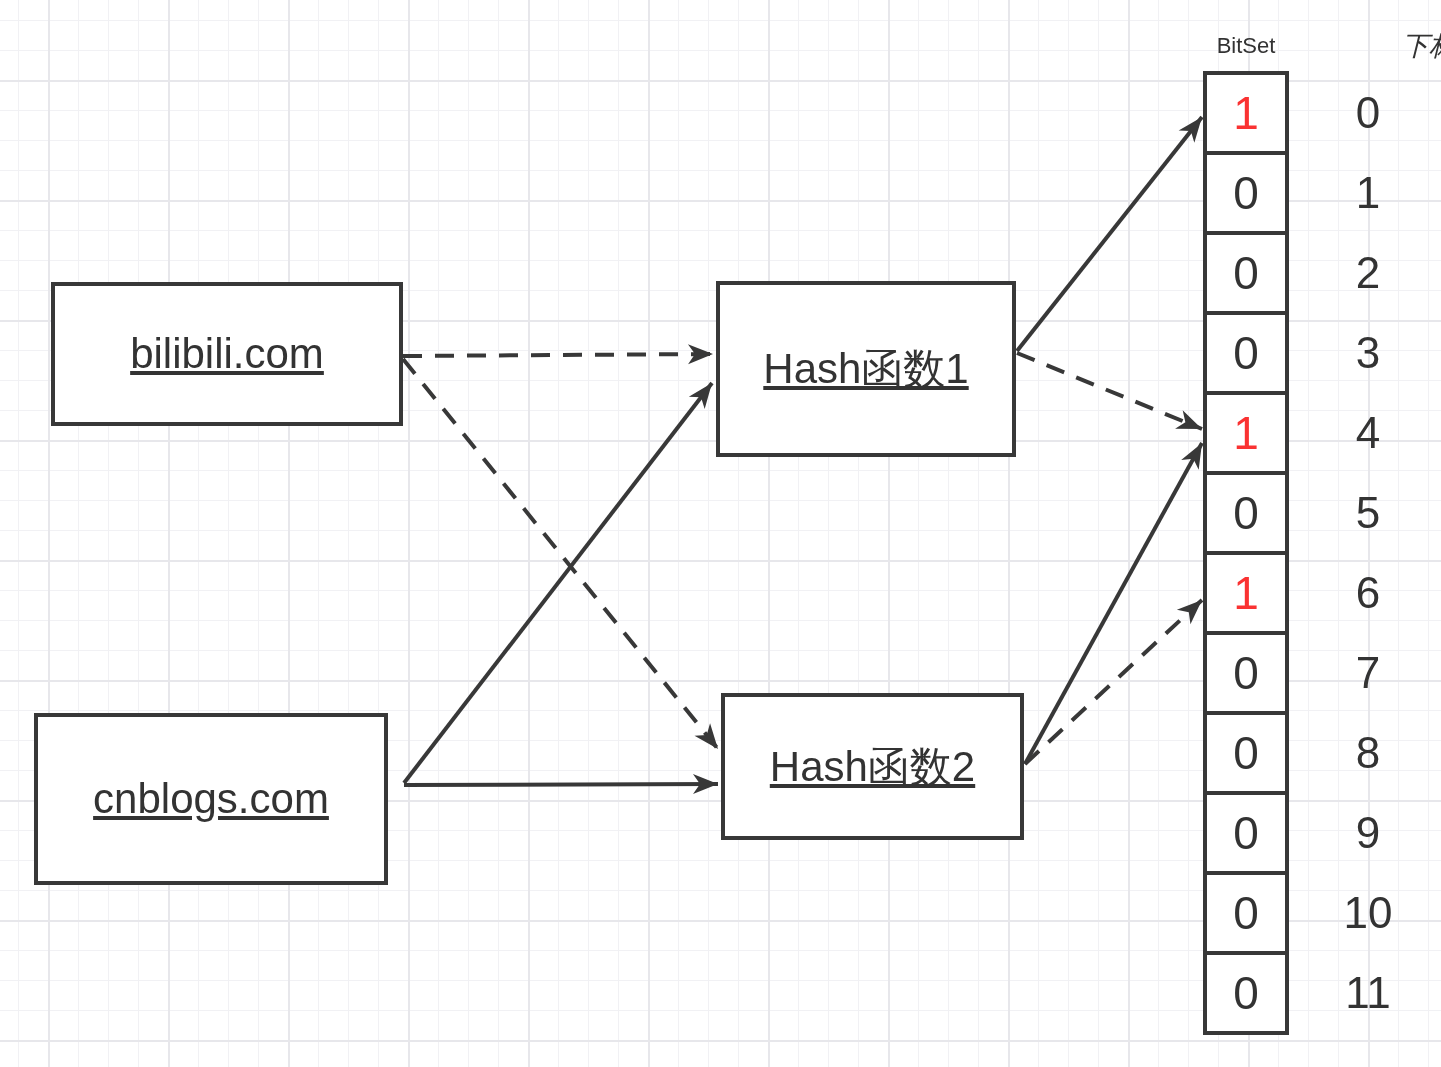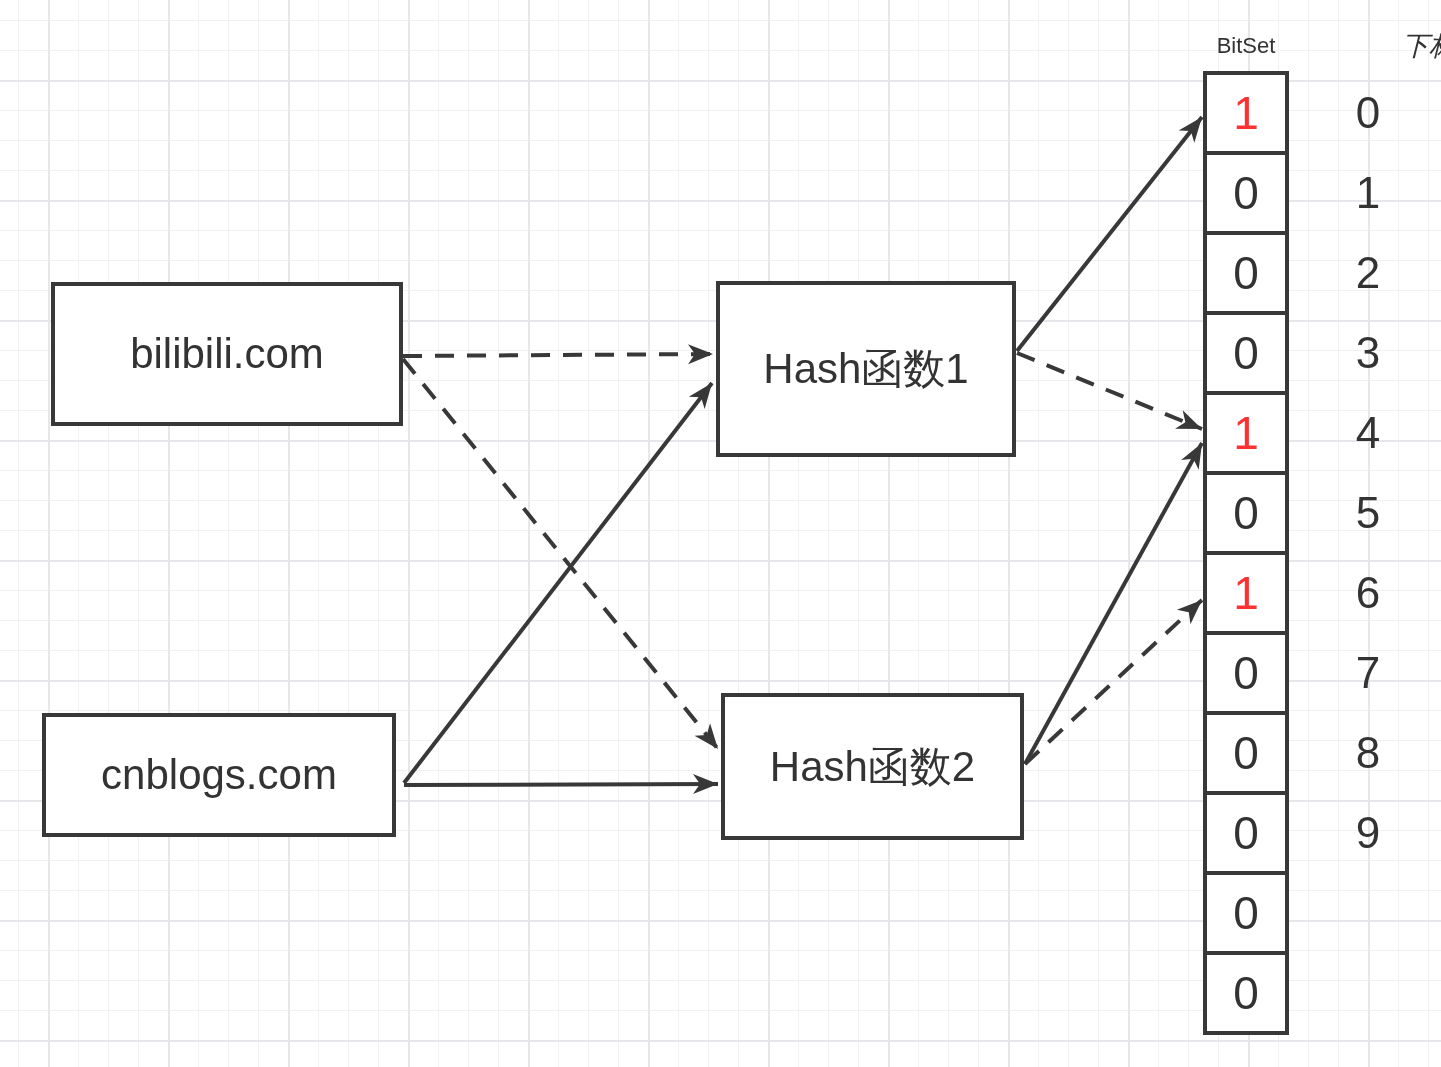--- a/index.html
+++ b/index.html
@@ -23,23 +23,24 @@
   .node {
     position: absolute;
     box-sizing: border-box;
     background: #ffffff;
     border: 4px solid #383838;
     display: flex;
     align-items: center;
     justify-content: center;
     font-size: 42px;
     white-space: nowrap;
+    text-decoration: underline;
   }
   #node-bilibili { left: 51px;  top: 282px; width: 352px; height: 144px; }
-  #node-cnblogs  { left: 42px;  top: 713px; width: 354px; height: 124px; }
+  #node-cnblogs  { left: 34px;  top: 713px; width: 354px; height: 172px; }
   #node-hash1    { left: 716px; top: 281px; width: 300px; height: 176px; }
   #node-hash2    { left: 721px; top: 693px; width: 303px; height: 147px; }
 
   .arrows { position: absolute; left: 0; top: 0; }
 
   .col-header {
     position: absolute;
     top: 28px;
     height: 36px;
     display: flex;
@@ -137,15 +138,17 @@
     <div class="idx-label" style="top:0px">0</div>
     <div class="idx-label" style="top:80px">1</div>
     <div class="idx-label" style="top:160px">2</div>
     <div class="idx-label" style="top:240px">3</div>
     <div class="idx-label" style="top:320px">4</div>
     <div class="idx-label" style="top:400px">5</div>
     <div class="idx-label" style="top:480px">6</div>
     <div class="idx-label" style="top:560px">7</div>
     <div class="idx-label" style="top:640px">8</div>
     <div class="idx-label" style="top:720px">9</div>
+    <div class="idx-label" style="top:800px">10</div>
+    <div class="idx-label" style="top:880px">11</div>
   </div>
 
 </div>
 
 </body></html>

